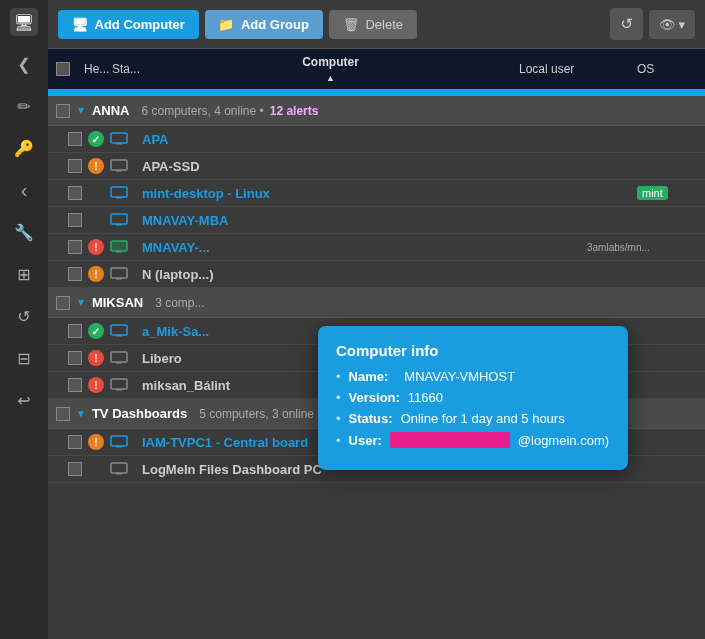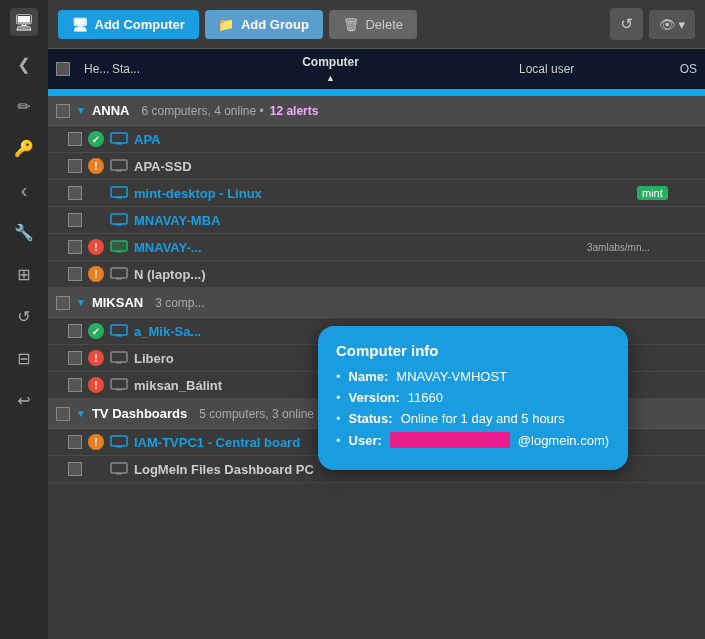--- a/index.html
+++ b/index.html
@@ -126,21 +126,21 @@
       color: #ccc;
       font-size: 12px;
       border-bottom: 7px solid #0ea5e9;
       gap: 8px;
     }
     .col-check { width: 20px; }
     .col-icon { width: 20px; }
     .col-status { width: 30px; }
     .col-name { flex: 1; font-weight: 600; color: #ddd; }
     .col-localuser { width: 110px; text-align: left; }
-    .col-os { width: 60px; text-align: right; }
+    .col-os { width: 60px; text-align: left; }
 
     
     .content {
       flex: 1;
       overflow-y: auto;
       background: #3a3a3a;
       position: relative;
     }
 
     
@@ -175,20 +175,21 @@
       padding: 5px 8px 5px 20px;
       border-bottom: 1px solid #484848;
       gap: 6px;
       position: relative;
     }
     .computer-name {
       color: #1a9de0;
       font-weight: 600;
       cursor: pointer;
       flex: 1;
+      margin-left: 8px;
     }
     .computer-name.inactive { color: #ccc; }
     .col-localuser-val { width: 110px; color: #aaa; font-size: 12px; }
     .col-os-val { width: 60px; color: #aaa; font-size: 12px; }
 
     
     .status-ok {
       width: 16px; height: 16px;
       background: #27ae60;
       border-radius: 50%;
@@ -238,21 +239,21 @@
       cursor: pointer;
     }
 
     
     .tooltip-popup {
       position: absolute;
       top: 230px;
       left: 270px;
       width: 310px;
       background: #1a9de0;
-      border-radius: 16px;
+      border-radius: 8px;
       padding: 16px 18px;
       z-index: 100;
       box-shadow: 0 4px 20px rgba(0,0,0,0.5);
       color: #fff;
     }
     .tooltip-title {
       font-size: 15px;
       font-weight: 700;
       margin-bottom: 10px;
       color: #fff;
@@ -518,21 +519,21 @@
           </svg>
       </div>
       <span class="computer-name inactive">LogMeIn Files Dashboard PC</span>
     </div>
 
     <div class="tooltip-popup">
       <div class="tooltip-title">Computer info</div>
       <div class="tooltip-row">
         <span class="bullet">•</span>
         <span class="tooltip-label">Name:</span>
-        <span class="tooltip-val" style="margin-left:4px;">MNAVAY-VMHOST</span>
+        <span class="tooltip-val" style="margin-left:12px;">MNAVAY-VMHOST</span>
       </div>
       <div class="tooltip-row">
         <span class="bullet">•</span>
         <span class="tooltip-label">Version:</span>
         <span class="tooltip-val" style="margin-left:4px;">11660</span>
       </div>
       <div class="tooltip-row">
         <span class="bullet">•</span>
         <span class="tooltip-label">Status:</span>
         <span class="tooltip-val" style="margin-left:4px;">Online for 1 day and 5 hours</span>

